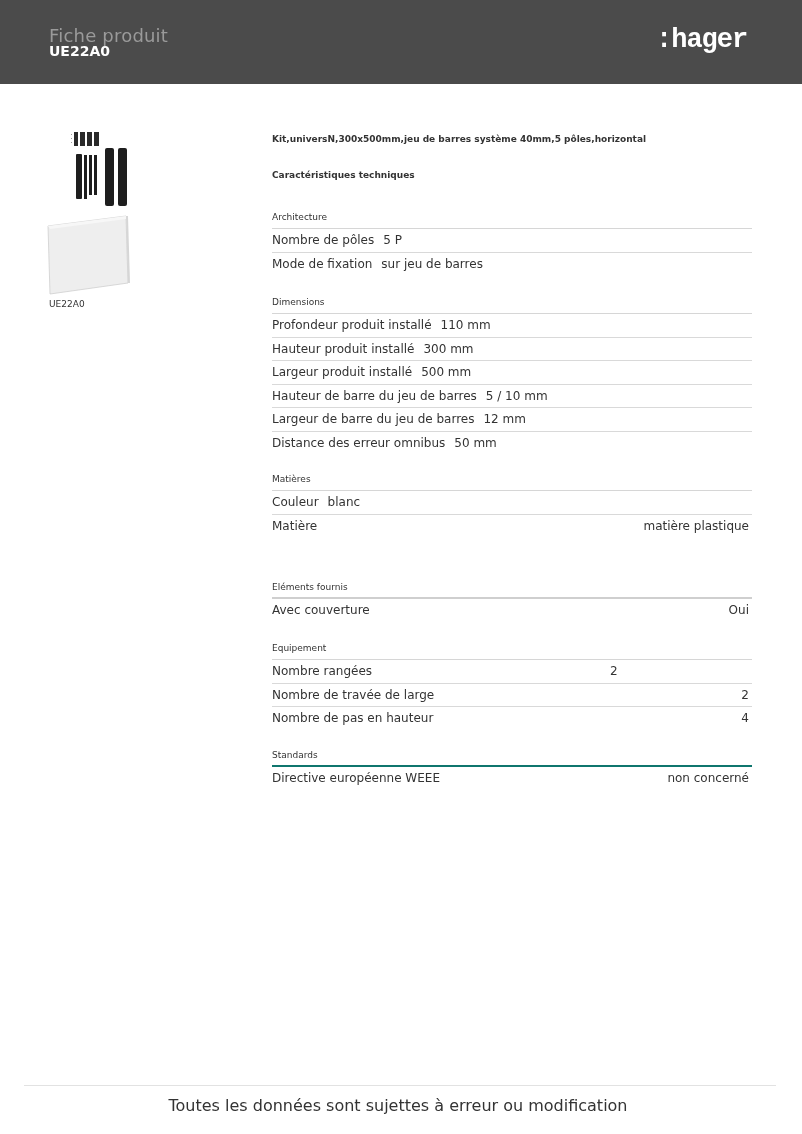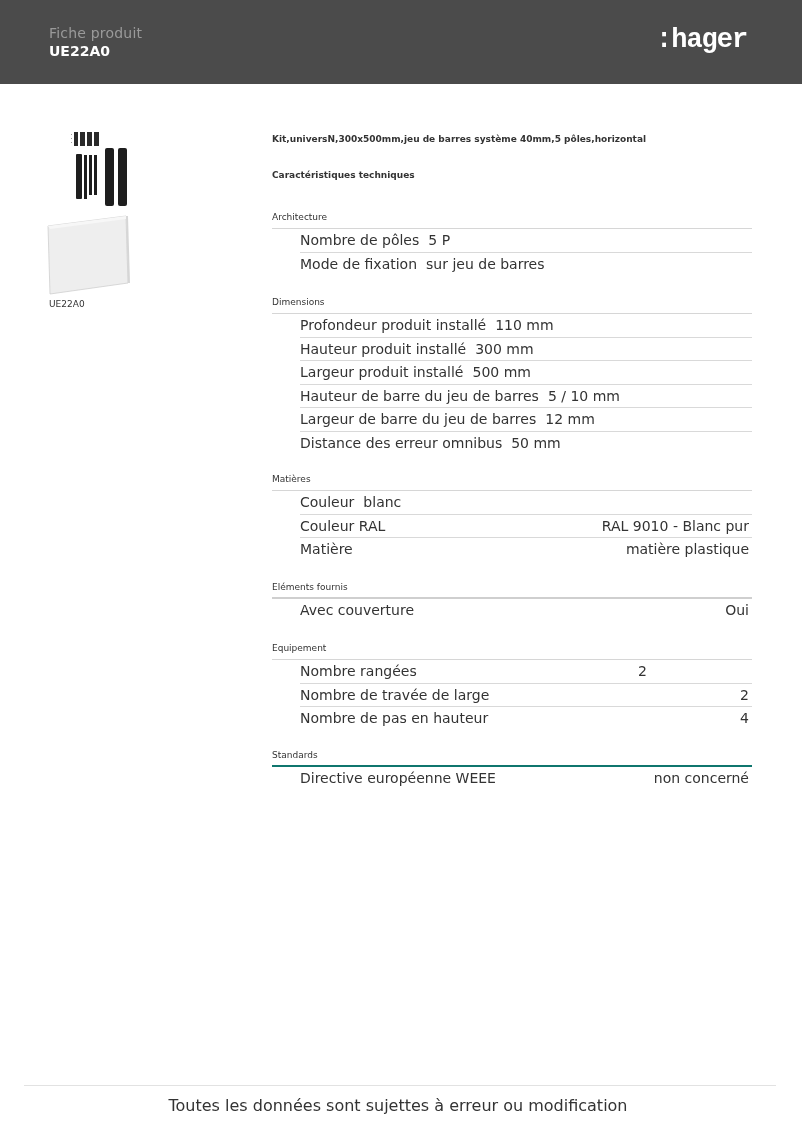--- a/index.html
+++ b/index.html
@@ -5,21 +5,21 @@
   * { box-sizing: border-box; margin: 0; padding: 0; }
   html, body { width: 802px; height: 1134px; background: #ffffff; overflow: hidden; }
   body { font-family: "DejaVu Sans", sans-serif; color: #333333; position: relative; }
 
   .header {
     position: absolute; left: 0; top: 0; width: 802px; height: 84px;
     background: #4b4b4b;
   }
   .header .subtitle {
     position: absolute; left: 49px; top: 25px;
-    font-size: 14px; color: #9a9a9a; letter-spacing: 0.2px; text-align: center;
+    font-size: 18px; color: #9a9a9a; letter-spacing: 0.2px; text-align: center;
   }
   .header .title {
     position: absolute; left: 49px; top: 43px;
     font-size: 14px; font-weight: bold; color: #ffffff;
   }
   .logo {
     position: absolute; left: 656px; top: 22px;
     font-family: Liberation Mono, monospace;
     font-weight: bold; font-size: 27px; color: #ffffff; letter-spacing: -1px;
     line-height: 36px;
@@ -45,23 +45,22 @@
   }
 
   .section { position: absolute; left: 0; width: 480px; }
   .section-title {
     font-size: 9px; font-weight: normal; color: #333;
     height: 24px; line-height: 24px;
     border-bottom: 1px solid #d6d6d6;
   }
   .row {
     position: relative; height: 23.5px; line-height: 23px;
-    font-size: 14px; color: #333;
+    font-size: 12px; color: #333;
     border-bottom: 1px solid #d9d9d9;
-    margin-left: 28px;
   }
   .row:last-child { border-bottom: none; }
   .row .lbl { display: inline-block; }
   .row .val-inline { display: inline-block; margin-left: 9px; }
   .row .val-right { position: absolute; right: 3px; top: 0; }
   .row .val-mid { position: absolute; left: 338px; top: 0; }
 
   .footer-line {
     position: absolute; left: 24px; top: 1085px; width: 752px; height: 1px; background: #e2e2e2;
   }
@@ -143,23 +142,20 @@
       <span class="lbl">Distance des erreur omnibus</span><span class="val-inline">50 mm</span>
     </div>
   </div>
 
   <div class="section" style="top:467px;">
     <div class="section-title">Matières</div>
     <div class="row">
       <span class="lbl">Couleur</span><span class="val-inline">blanc</span>
     </div>
     <div class="row">
-      <span class="lbl">Couleur RAL</span><span class="val-right">RAL 9010 - Blanc pur</span>
-    </div>
-    <div class="row">
       <span class="lbl">Matière</span><span class="val-right">matière plastique</span>
     </div>
   </div>
 
   <div class="section" style="top:575px;">
     <div class="section-title" style="border-bottom:2px solid #cfcfcf;">Eléments fournis</div>
     <div class="row">
       <span class="lbl">Avec couverture</span><span class="val-right">Oui</span>
     </div>
   </div>

